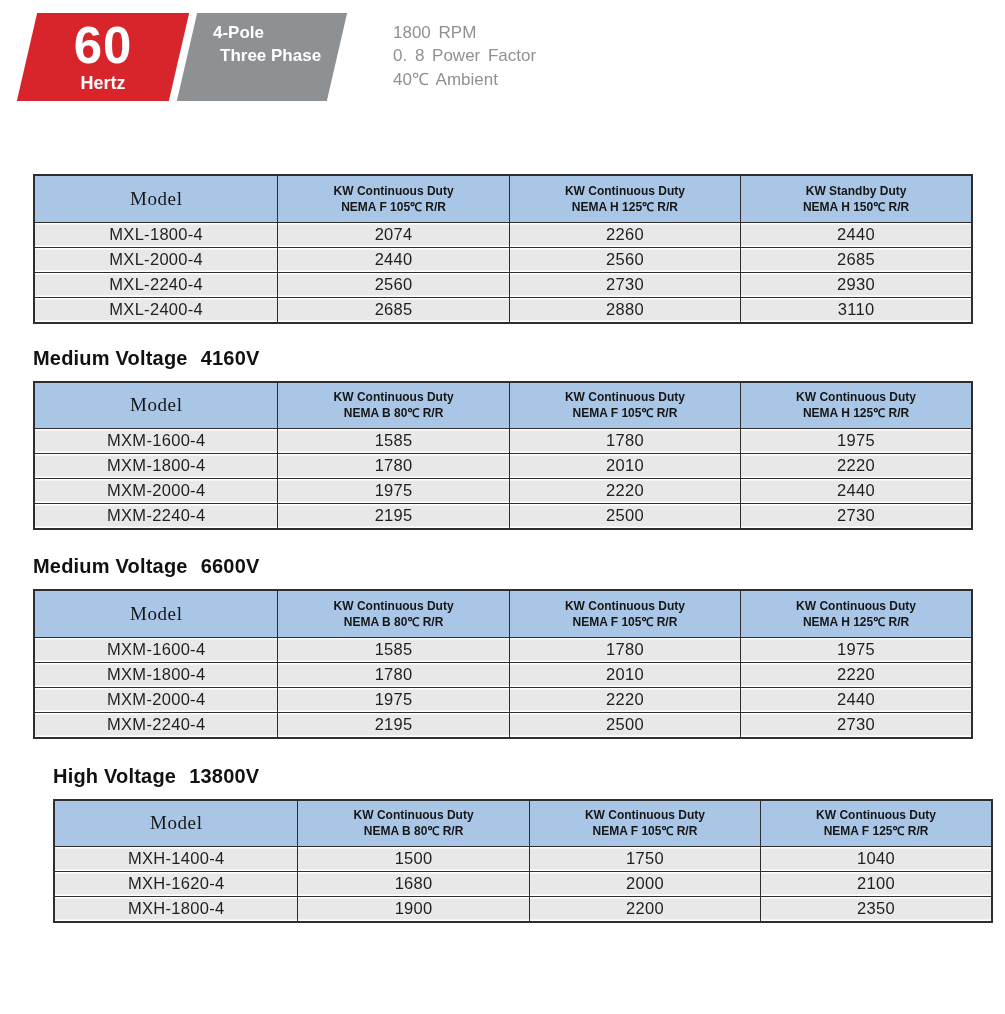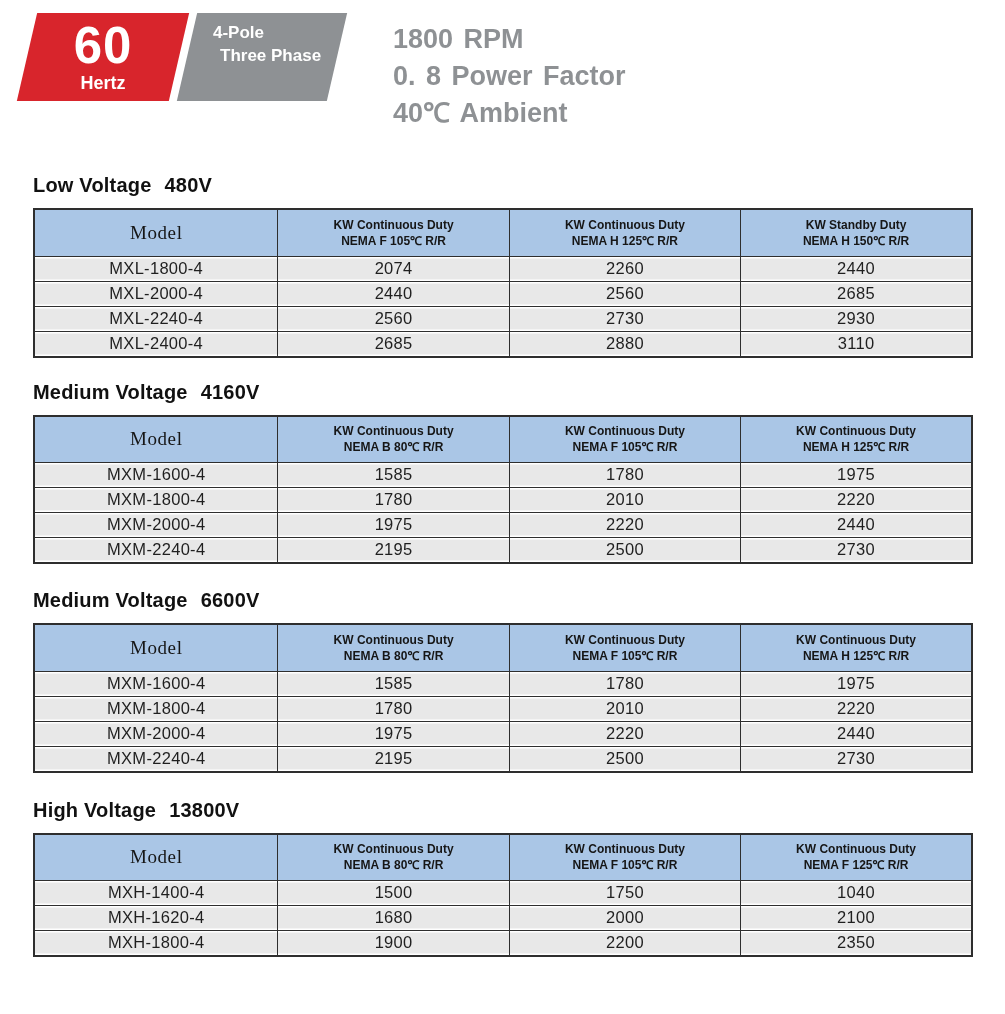--- a/index.html
+++ b/index.html
@@ -41,35 +41,34 @@
     background: #8e9194;
     margin-left: 8px;
   }
   .badge-gray .para-inner {
     color: #fff; font-weight: bold; font-size: 17px;
     padding: 9px 0 0 26px; line-height: 1.35;
   }
   .phase-line { margin-left: 7px; }
   .specs {
     margin-left: 56px; padding-top: 8px;
-    color: #8e9194; font-size: 27px; line-height: 1.37;
+    color: #8e9194; font-size: 17px; line-height: 1.37;
     word-spacing: 3px;
-    font-weight: bold;
   }
 
   
   .section-title {
     font-size: 20px; font-weight: bold; color: #111;
     margin: 0 0 11px 33px; letter-spacing: 0.2px;
   }
   .section-title .voltage { margin-left: 13px; }
   #section-0 { margin-top: 73px; }
   #section-1 { margin-top: 23px; }
   #section-2 { margin-top: 25px; }
-  #section-3 { margin-top: 26px; }
+  #section-3 { margin-top: 26px; padding-left: 20px; }
 
   table {
     border-collapse: collapse;
     width: 940px;
     margin-left: 33px;
     table-layout: fixed;
     border: 2px solid #2e2e2e;
   }
   col.c-model { width: 26%; }
   col.c-val   { width: 24.66%; }
@@ -118,21 +117,20 @@
     </div>
   </div>
   <div class="specs">
     <div>1800 RPM</div>
     <div>0. 8 Power Factor</div>
     <div>40℃ Ambient</div>
   </div>
 </div>
 
 <div id="section-0">
-  <h2 class="section-title"><span>Low Voltage</span><span class="voltage">480V</span></h2>
   <table>
       <colgroup>
         <col class="c-model">
         <col class="c-val">
         <col class="c-val">
         <col class="c-val">
       </colgroup>
       <thead>
         <tr>
           <th class="model-hdr">

